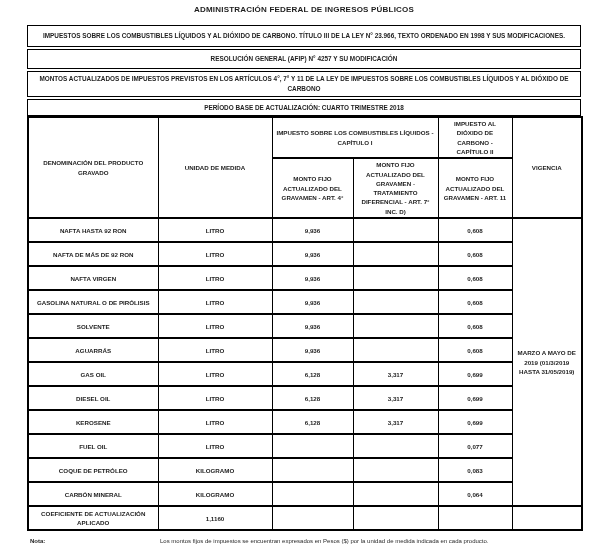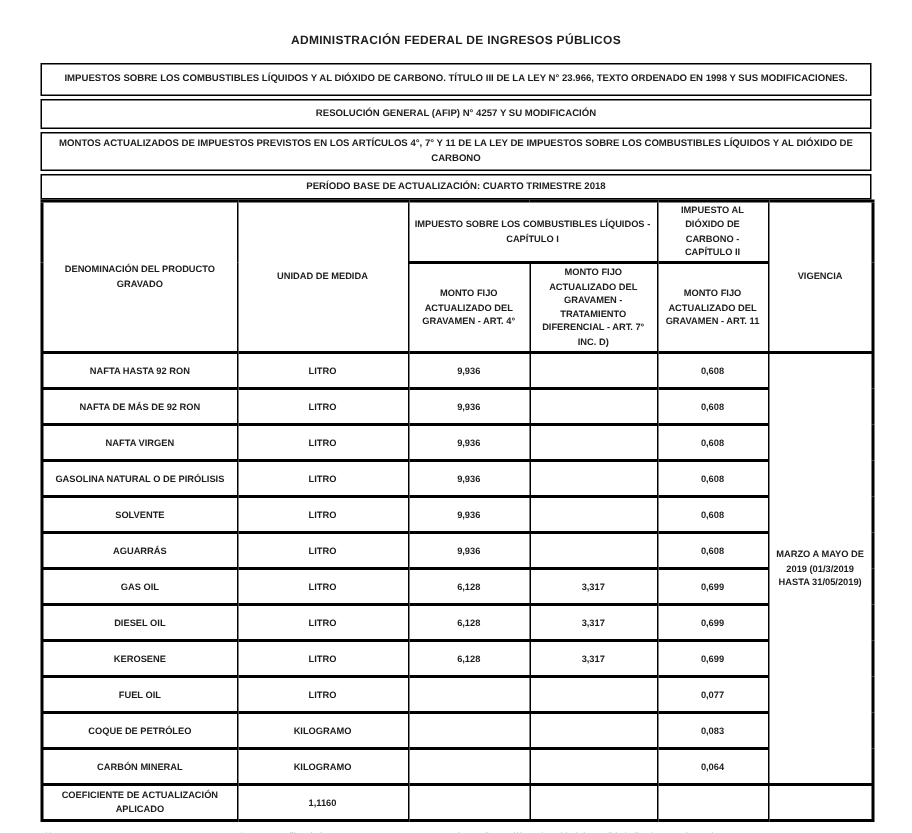--- a/index.html
+++ b/index.html
@@ -12,21 +12,21 @@
     font-family: "Liberation Sans", sans-serif;
     color: #1d1d1d;
     -webkit-font-smoothing: antialiased;
   }
   .page {
     position: relative;
     width: 608px;
     height: 555px;
   }
   .doc-title {
-    margin-top: 22px;
+    margin-top: 5px;
     text-align: center;
     font-size: 8px;
     font-weight: bold;
     letter-spacing: 0.2px;
   }
   .banners {
     margin: 11px 0 0 27px;
     width: 554px;
   }
   .banner {

